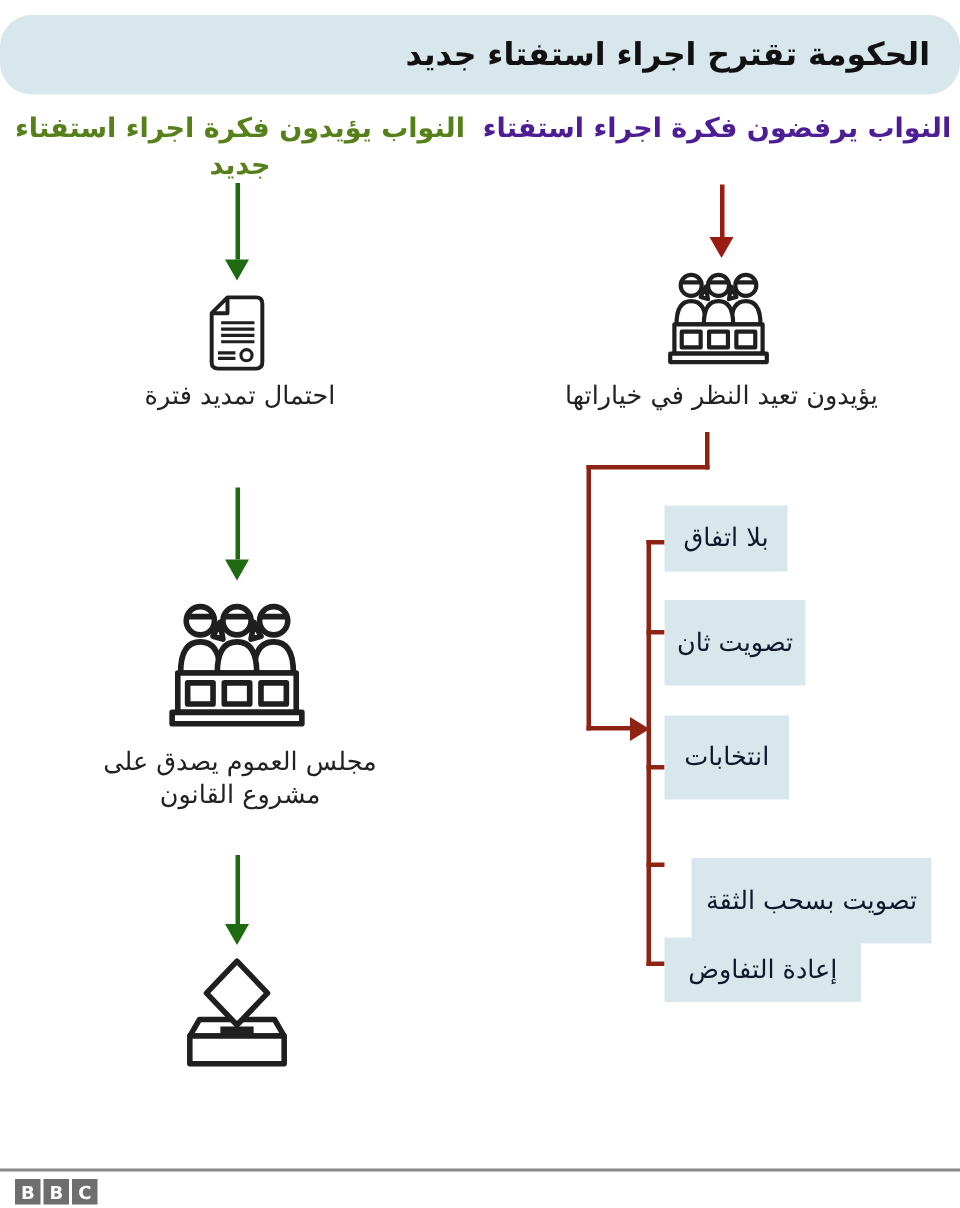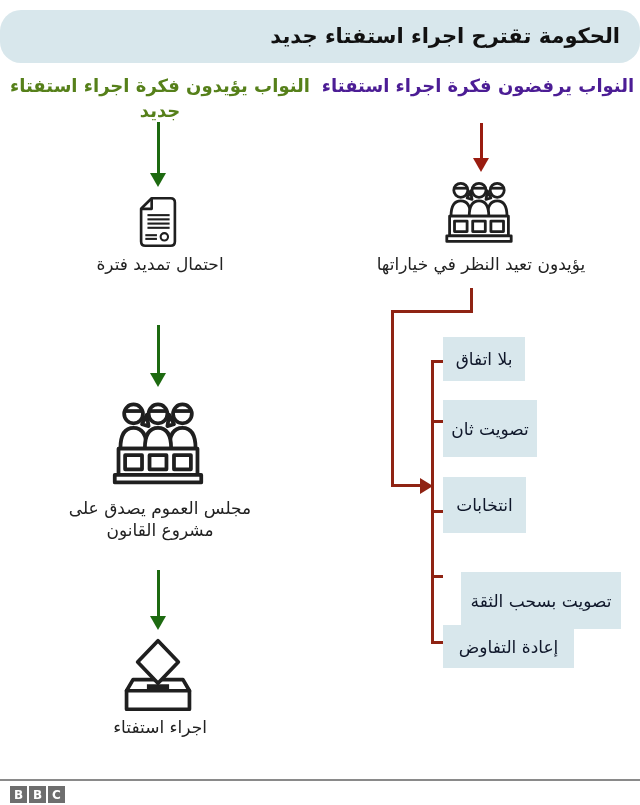--- a/index.html
+++ b/index.html
@@ -156,21 +156,20 @@
 
   <svg class="icon" style="left:121px;top:638px;" width="74" height="74" viewBox="0 0 80 78">
     <g fill="#fff" stroke="#1f1f1f" stroke-width="4" stroke-linejoin="round">
       <path d="M13,44 H67 L74,56 H6 Z"></path>
       <path d="M40,2 L62,25 L40,48 L18,25 Z"></path>
       <path d="M28,52 H52" stroke-width="6"></path>
       <rect x="6" y="56" width="68" height="20"></rect>
     </g>
   </svg>
 
-  <div class="caption" style="left:35px;top:716px;width:250px;">اجراء استفتاء</div>
 
   <div class="footer-line"></div>
   <div class="bbc">
     <div class="blk">B</div>
     <div class="blk">B</div>
     <div class="blk">C</div>
   </div>
 
 </div>
 

